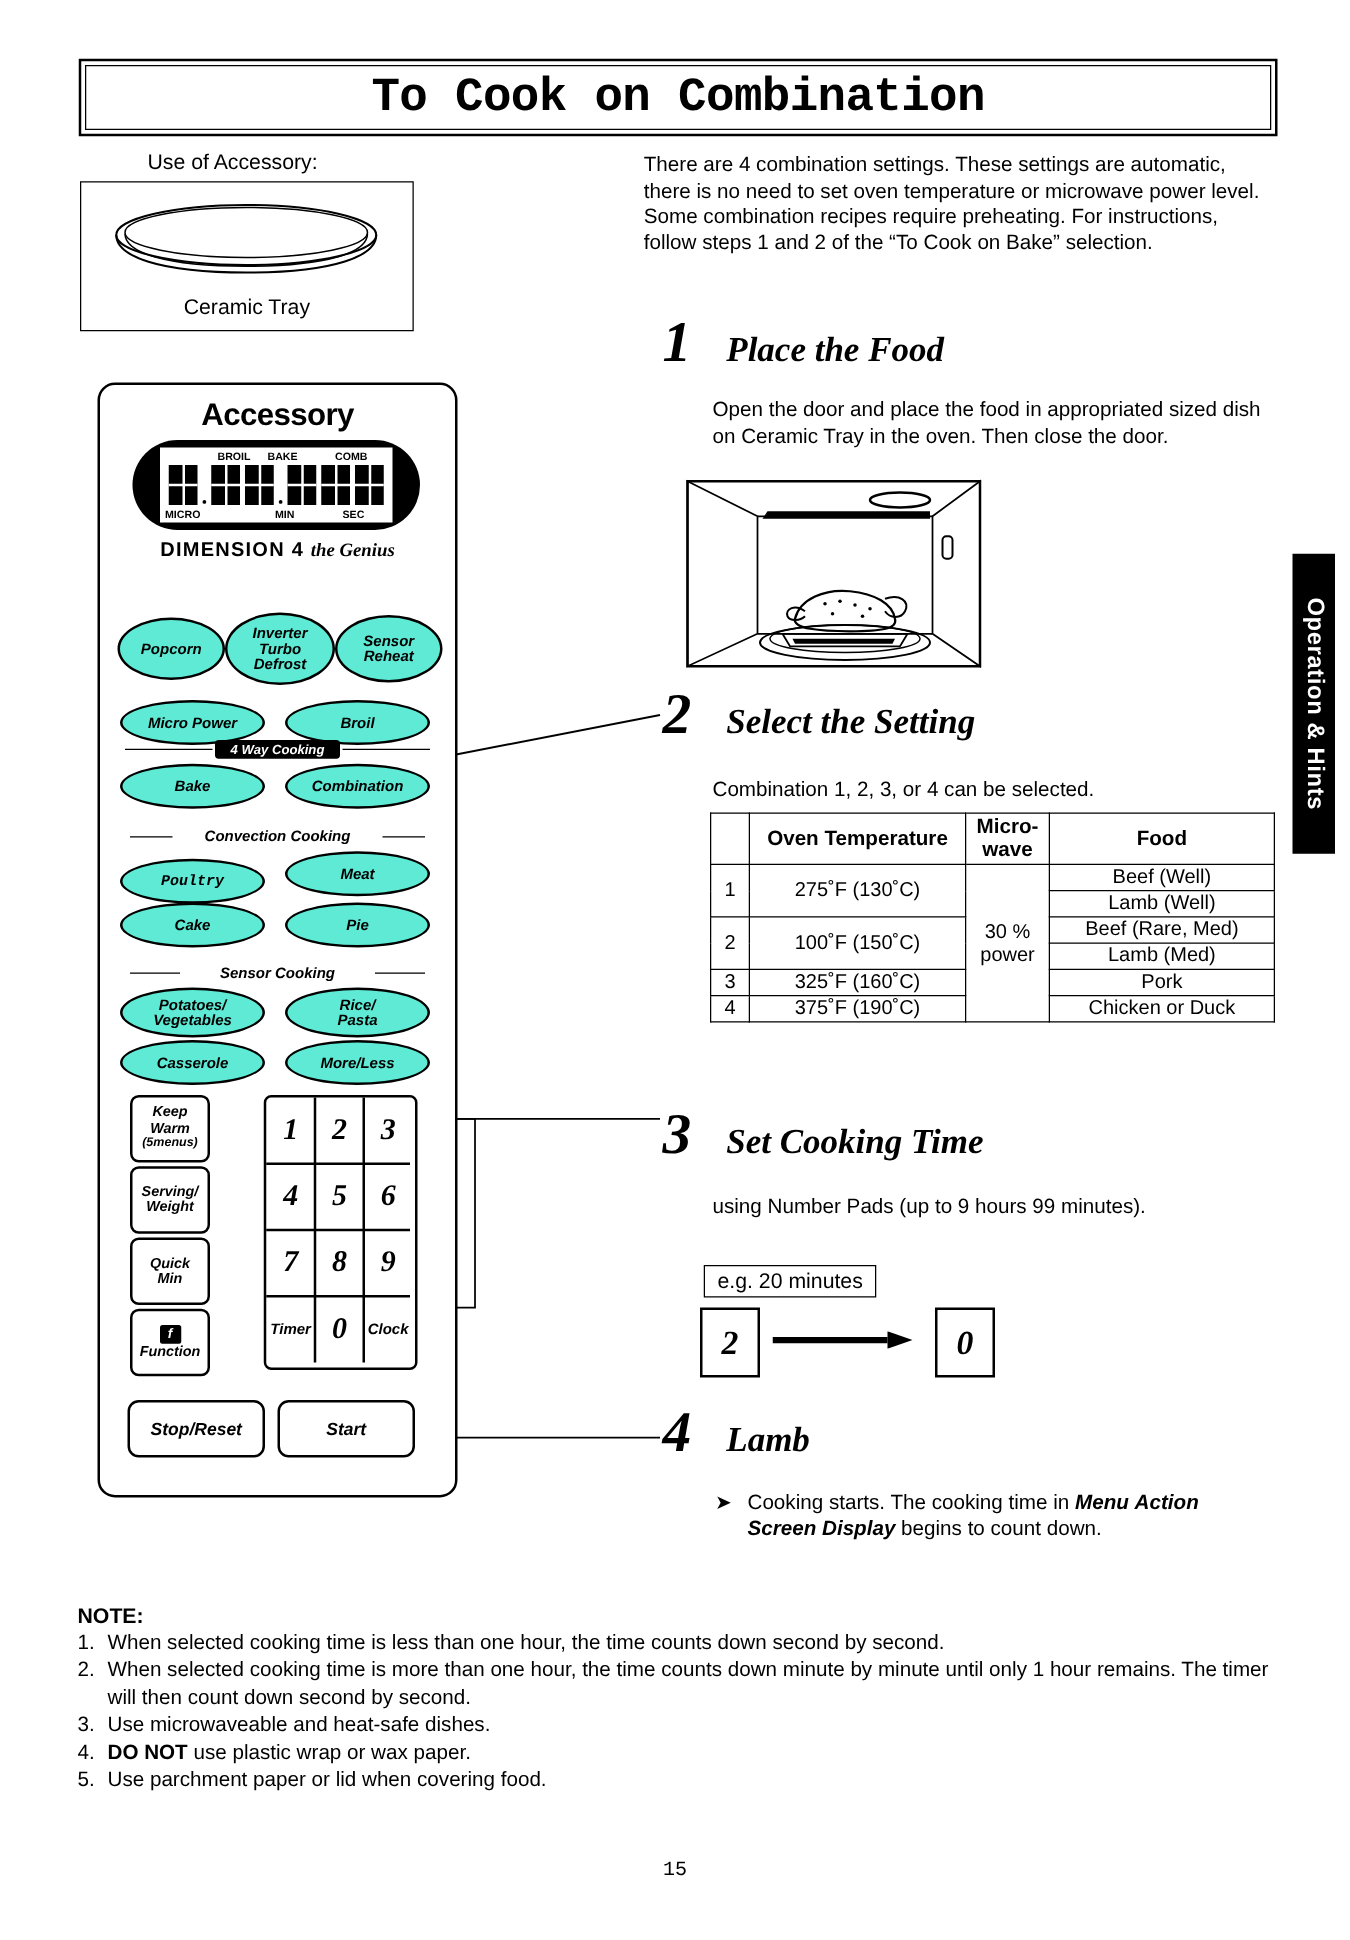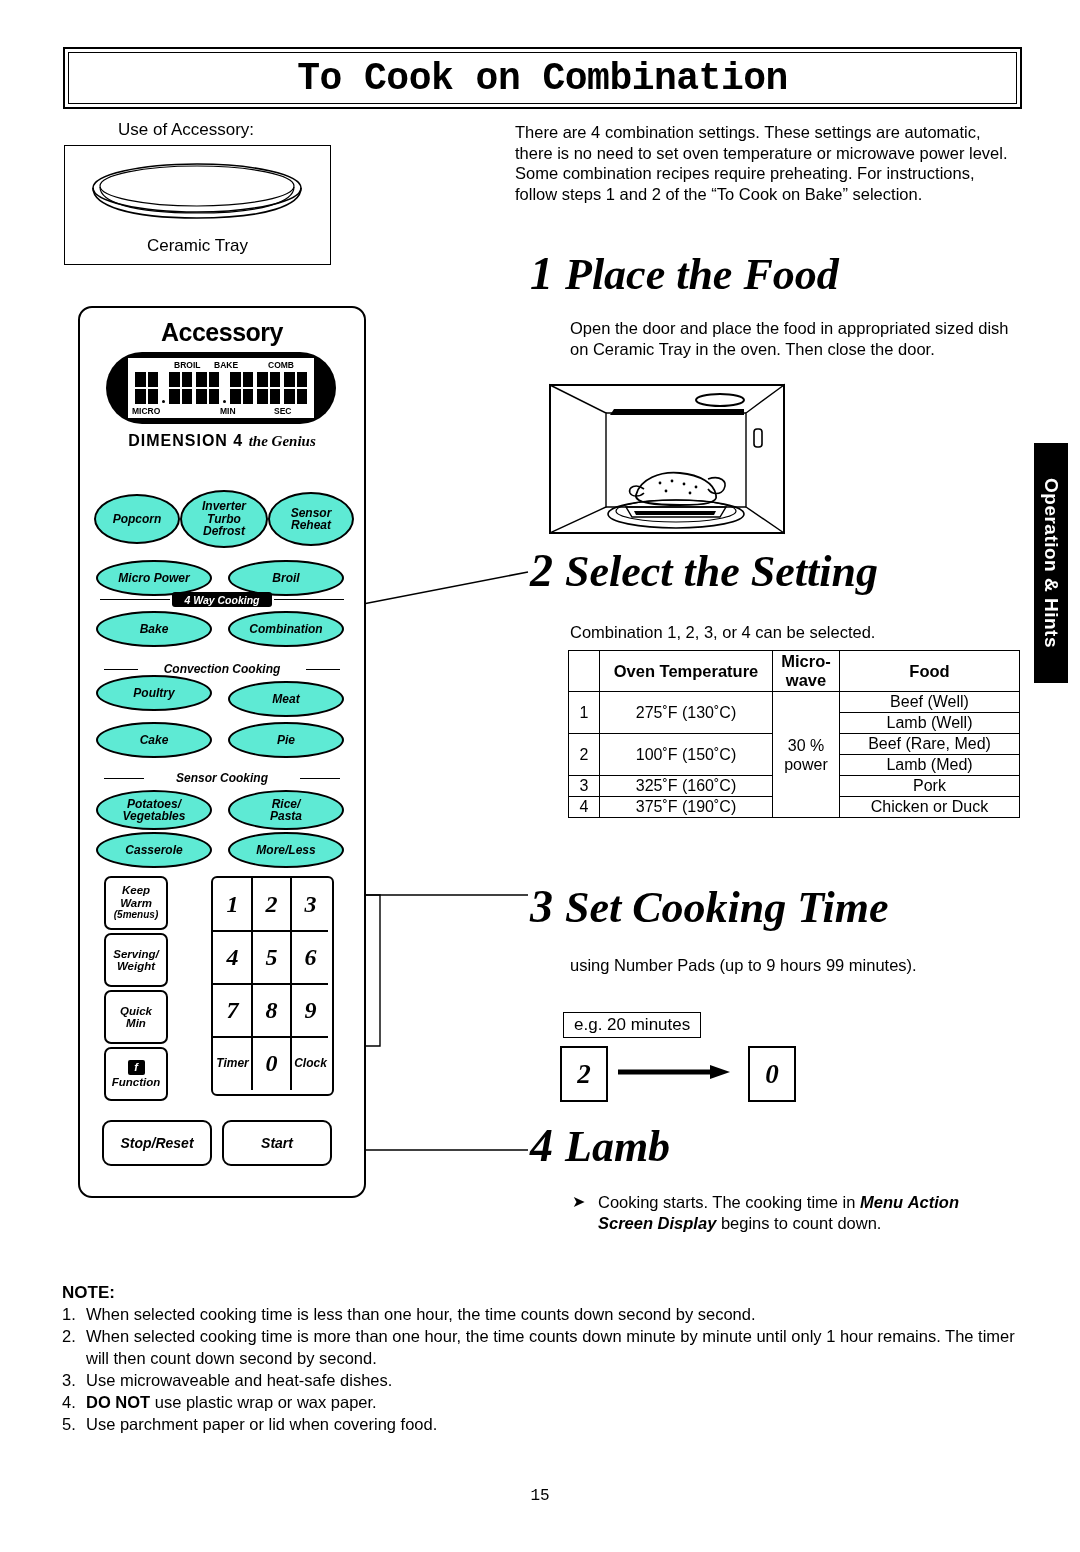--- a/index.html
+++ b/index.html
@@ -18,21 +18,21 @@
   .acc-box{position:absolute;left:64px;top:145px;width:265px;height:118px;border:1.5px solid #000;}
   .acc-caption{position:absolute;left:0;bottom:8px;width:265px;text-align:center;font-size:17px;}
   .tray-svg{position:absolute;left:22px;top:14px;}
 
   
   .intro{position:absolute;left:515px;top:122px;width:505px;font-size:16.5px;line-height:20.5px;}
 
   
   .step{position:absolute;display:flex;align-items:baseline;}
   .step .num{font-family:"Liberation Serif",serif;font-weight:bold;font-style:italic;font-size:46px;line-height:44px;}
-  .step .label{font-family:"Liberation Serif",serif;font-weight:bold;font-style:italic;font-size:44px;margin-left:12px;line-height:44px;text-align:right;}
+  .step .label{font-family:"Liberation Serif",serif;font-weight:bold;font-style:italic;font-size:28px;margin-left:28px;line-height:44px;text-align:right;}
 
   .step1{left:530px;top:252px;}
   .step2{left:530px;top:549px;}
   .step3{left:530px;top:885px;}
   .step4{left:530px;top:1124px;}
 
   .body-text{position:absolute;font-size:16.5px;line-height:20.5px;}
   .s1-text{left:570px;top:318px;width:455px;}
   .s2-text{left:570px;top:622px;width:455px;}
   .s3-text{left:570px;top:955px;width:455px;}
@@ -346,21 +346,21 @@
         </div>
       <div class="oval" style="left:148px;top:303px;width:112px;height:32px;">
         <span>Combination</span>
         </div>
 
       <div class="grp-line" style="left:24px;top:361px;width:34px;"></div>
       <div class="grp-line" style="left:226px;top:361px;width:34px;"></div>
       <div class="grp-label" style="top:354px;">
         <span>Convection Cooking</span></div>
 
-      <div class="oval" style="left:16px;top:367px;width:112px;height:32px;">
+      <div class="oval" style="left:16px;top:379px;width:112px;height:32px;font-family:Liberation Mono, monospace;">
         <span>Poultry</span>
         </div>
       <div class="oval" style="left:148px;top:373px;width:112px;height:32px;">
         <span>Meat</span>
         </div>
       <div class="oval" style="left:16px;top:414px;width:112px;height:32px;">
         <span>Cake</span>
         </div>
       <div class="oval" style="left:148px;top:414px;width:112px;height:32px;">
         <span>Pie</span>

